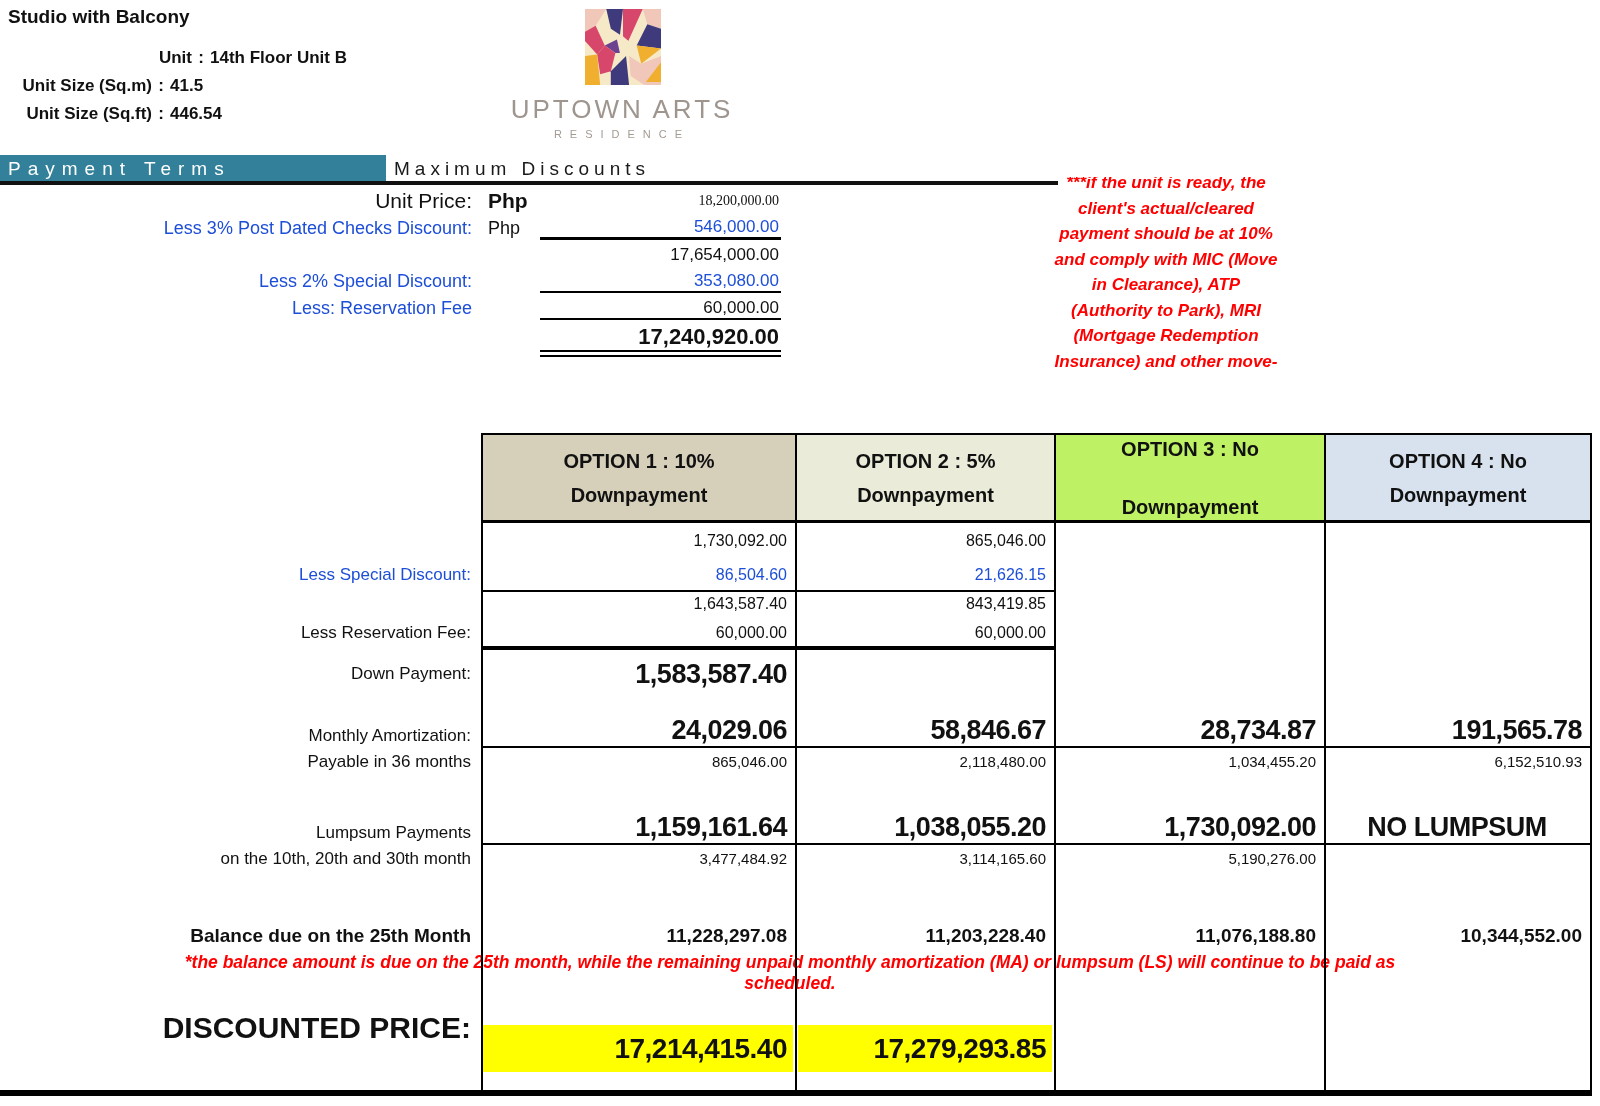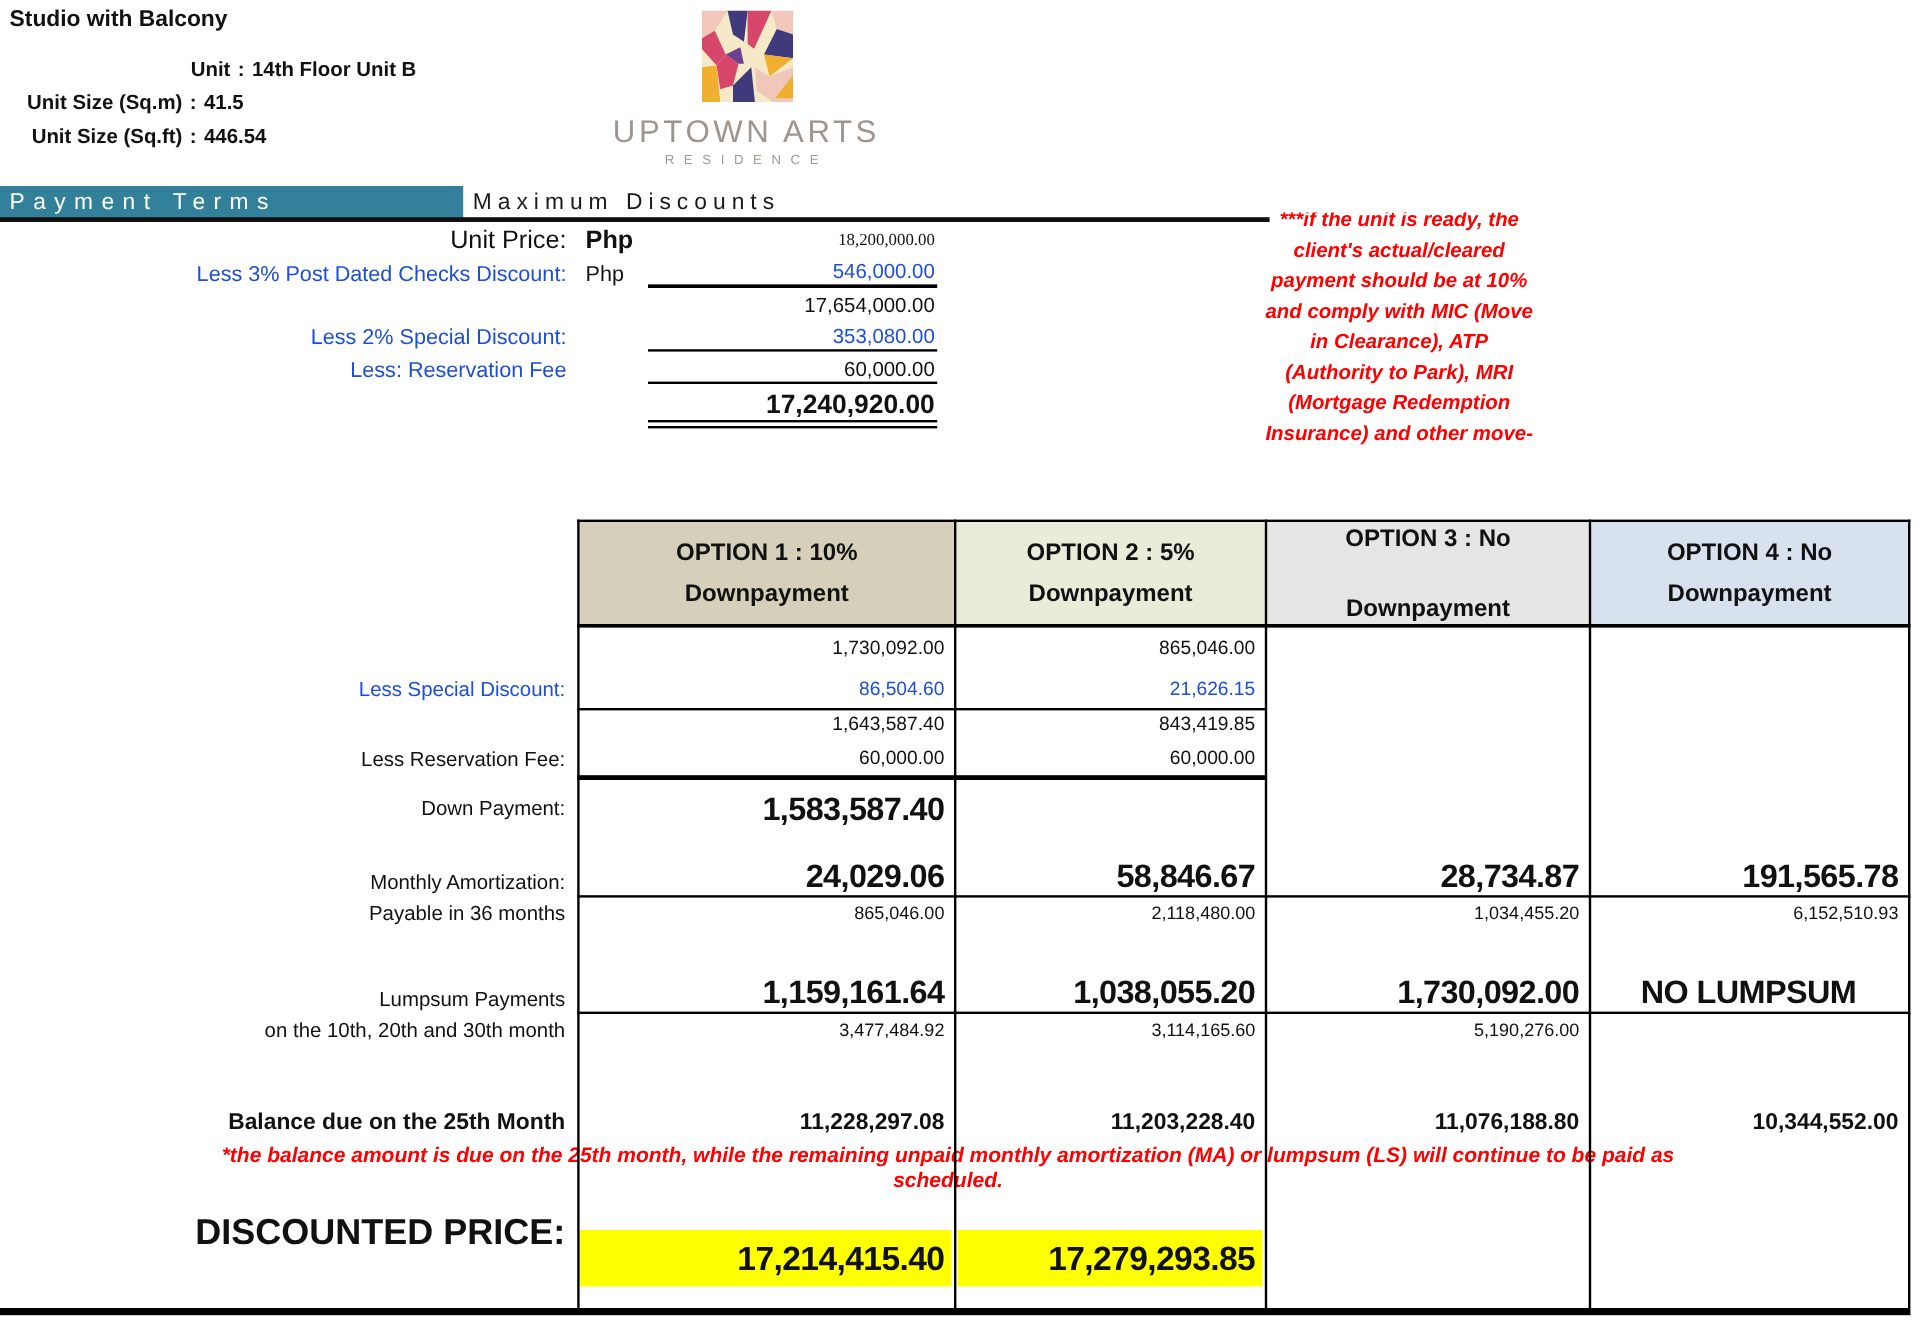--- a/index.html
+++ b/index.html
@@ -47,21 +47,21 @@
   .side-note{position:absolute;left:1036px;top:177px;width:260px;height:203px;overflow:hidden;}
   .side-note-inner{margin-top:-7px;color:#ff0000;font-weight:bold;font-style:italic;
                    font-size:17px;line-height:25.5px;text-align:center;}
 
   
   .tz{position:absolute;left:0;top:433px;width:1600px;height:657px;}
   .hcell{position:absolute;top:2px;height:85px;display:flex;flex-direction:column;
          justify-content:center;align-items:center;font-weight:bold;font-size:20px;line-height:34px;}
   .hc1{left:483px;width:312px;background:#d6d0bb;}
   .hc2{left:797px;width:257px;background:#eaecd9;}
-  .hc3{left:1056px;width:268px;background:#e5e5e5;gap:24px;}
+  .hc3{left:1056px;width:268px;background:#bef264;gap:24px;}
   .hc4{left:1326px;width:264px;background:#d8e2ef;}
 
   .vl{position:absolute;top:0;width:2px;height:657px;background:#000;}
   .hl{position:absolute;background:#000;}
 
   .trow{position:absolute;left:0;width:1600px;display:flex;align-items:center;}
   .lblcell{width:481px;box-sizing:border-box;padding-right:10px;text-align:right;font-size:17px;}
   .c1{width:314px;} .c2{width:259px;} .c3{width:270px;} .c4{width:266px;}
   .num{box-sizing:border-box;padding-right:8px;text-align:right;}
   .sm{font-size:15px;} .md{font-size:16px;}

